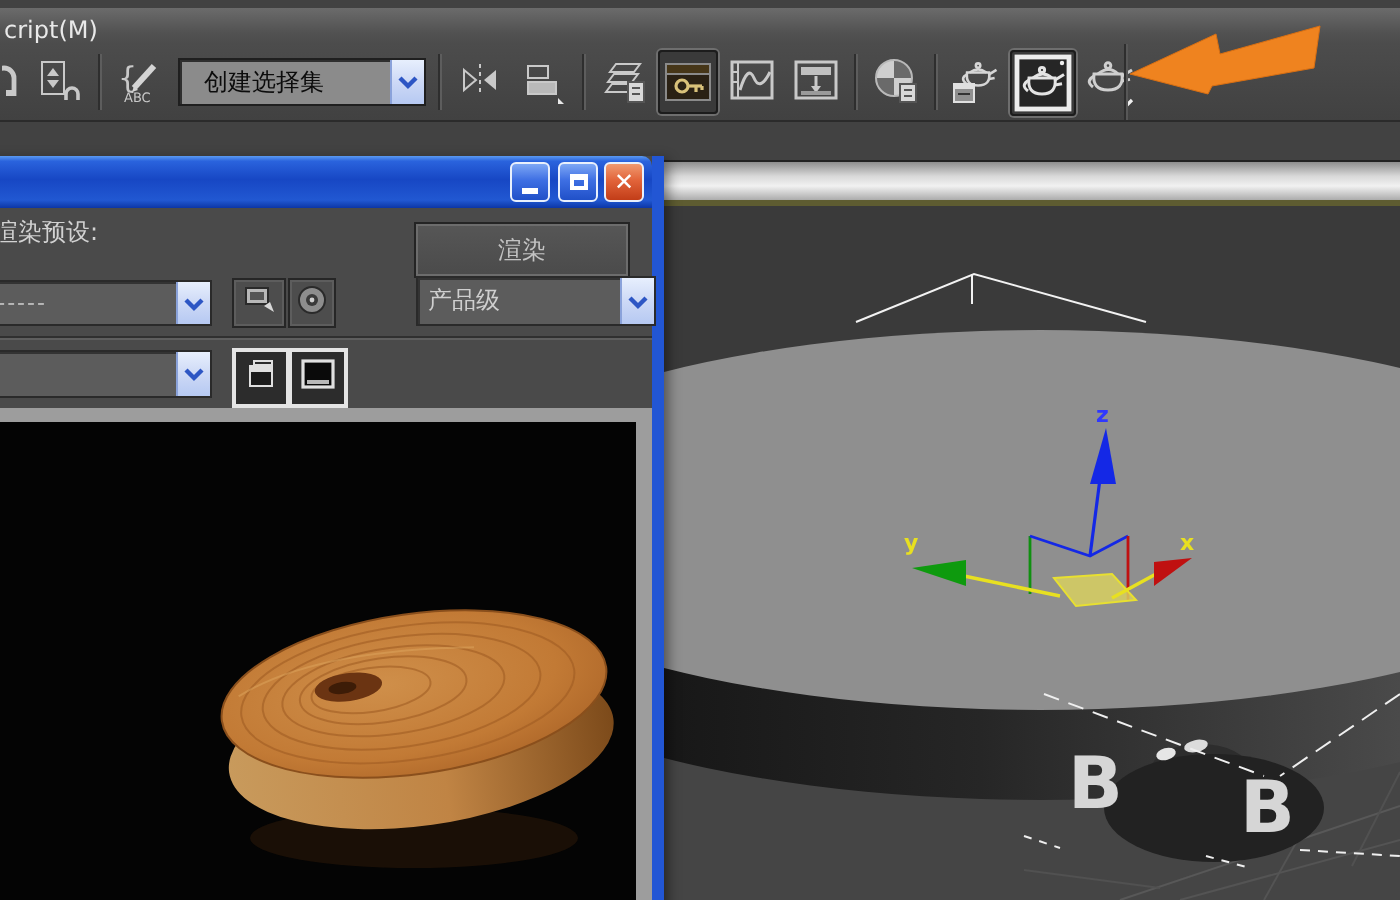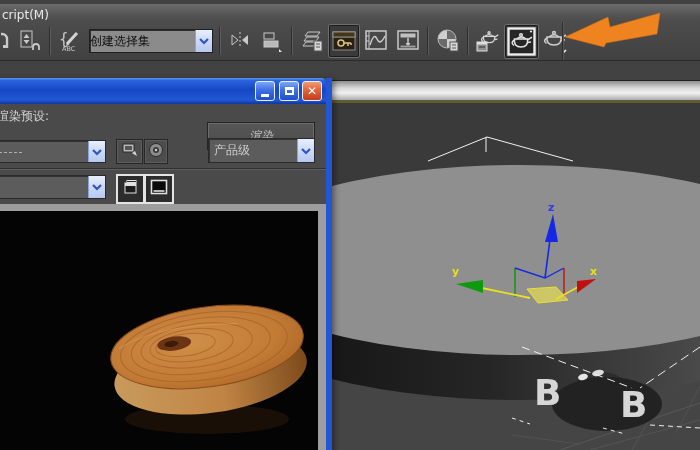--- a/index.html
+++ b/index.html
@@ -39,21 +39,21 @@
   .tsep{width:2px;height:28px;margin:0 3px;flex:0 0 auto;
     background:linear-gradient(90deg,#2e2e2e 50%,#5d5d5d 50%);}
   .tsep-tall{position:absolute;left:562px;top:22px;width:2px;height:38px;
     background:linear-gradient(90deg,#2e2e2e 50%,#575757 50%);}
 
   .combo-dark{
     height:22px;background:#8b8b8b;border:1px solid #1f1f1f;
     box-shadow:inset 1px 1px 0 #2f2f2f;
     display:flex;align-items:center;color:#0c0c0c;font-size:12px;
   }
-  .combo-dark .val{flex:1;padding:0 0;white-space:nowrap;overflow:hidden;}
+  .combo-dark .val{flex:1;padding:0 12px;white-space:nowrap;overflow:hidden;}
   .combo-arrow{
     width:17px;height:100%;box-sizing:border-box;
     background:linear-gradient(180deg,#e7effd 0%,#cdd9f6 50%,#b6c9f2 100%);
     border-left:1px solid #8aa2da;display:flex;align-items:center;justify-content:center;
   }
 
   
   .ribbon{
     left:332px;top:80px;width:368px;height:20px;
     background:linear-gradient(180deg,#8e8e8e 0%,#d8d8d8 35%,#f1f1f1 60%,#a2a2a2 100%);
@@ -430,25 +430,25 @@
   <div class="mini-btn" style="left:224px;top:61px;width:22px;height:23px;">
     <span>
       <svg width="16" height="16" viewBox="0 0 16 16">
         <circle cx="8" cy="8" r="6.5" fill="#8d8d8d" stroke="#2a2a2a"></circle>
         <circle cx="8" cy="8" r="3" fill="#3a3a3a"></circle>
         <circle cx="8" cy="8" r="1.2" fill="#cfcfcf"></circle>
       </svg>
     </span>
   </div>
 
-  <div class="btn-render" style="left:288px;top:45px;width:104px;height:24px;font-style:italic;">
+  <div class="btn-render" style="left:288px;top:34px;width:104px;height:24px;">
     <span>渲染</span>
   </div>
 
-  <div class="combo-gray" style="left:288px;top:60px;width:107px;height:25px;">
+  <div class="combo-gray" style="left:288px;top:60px;width:120px;height:25px;">
     <div class="val" style="letter-spacing:0;color:#cfcfcf;font-size:12px;">产品级</div>
     <div class="combo-arrow">
       <svg width="12" height="10" viewBox="0 0 12 10">
           <polyline points="2,3 6,7 10,3" stroke="#2d56c4" stroke-width="2.2" fill="none"></polyline>
         </svg>
     </div>
   </div>
 
   <div class="dlg-sep" style="top:90px;"></div>
 

